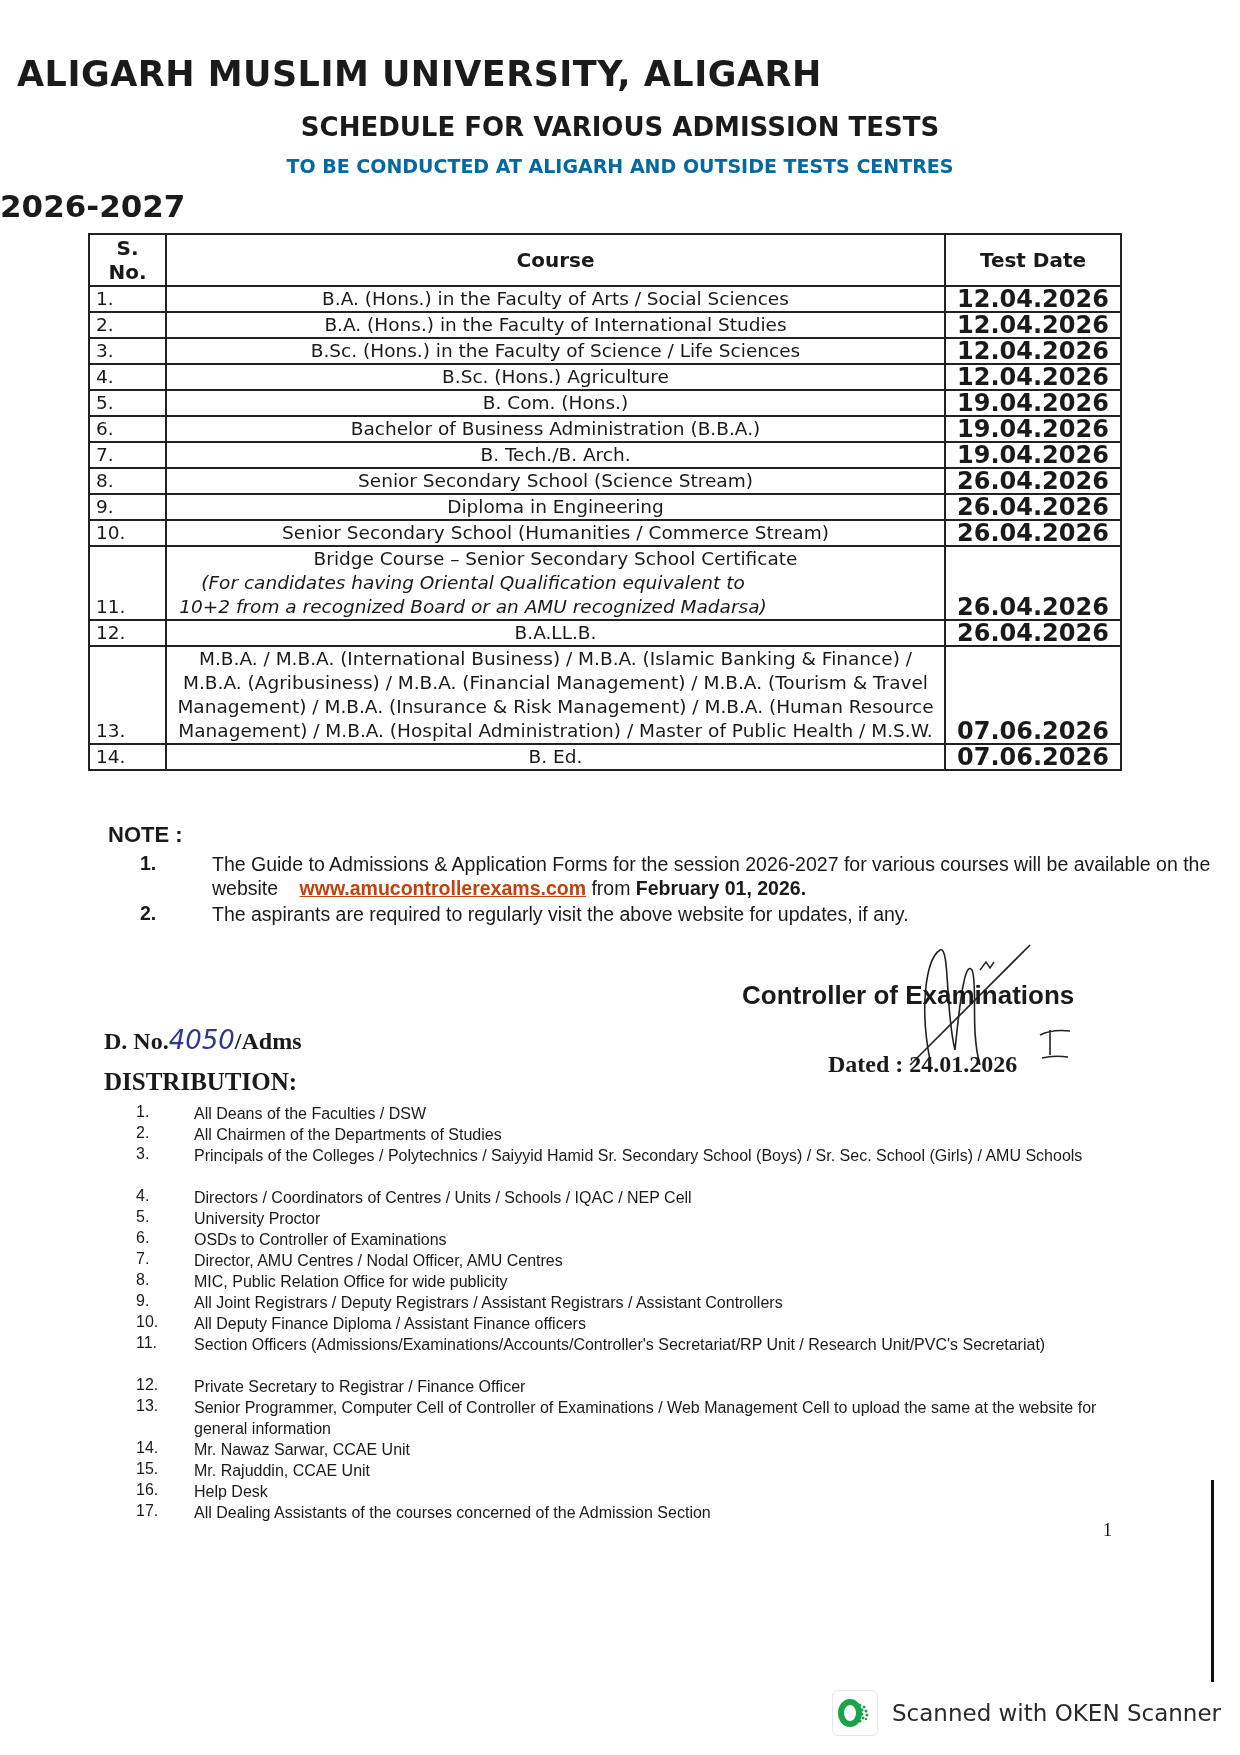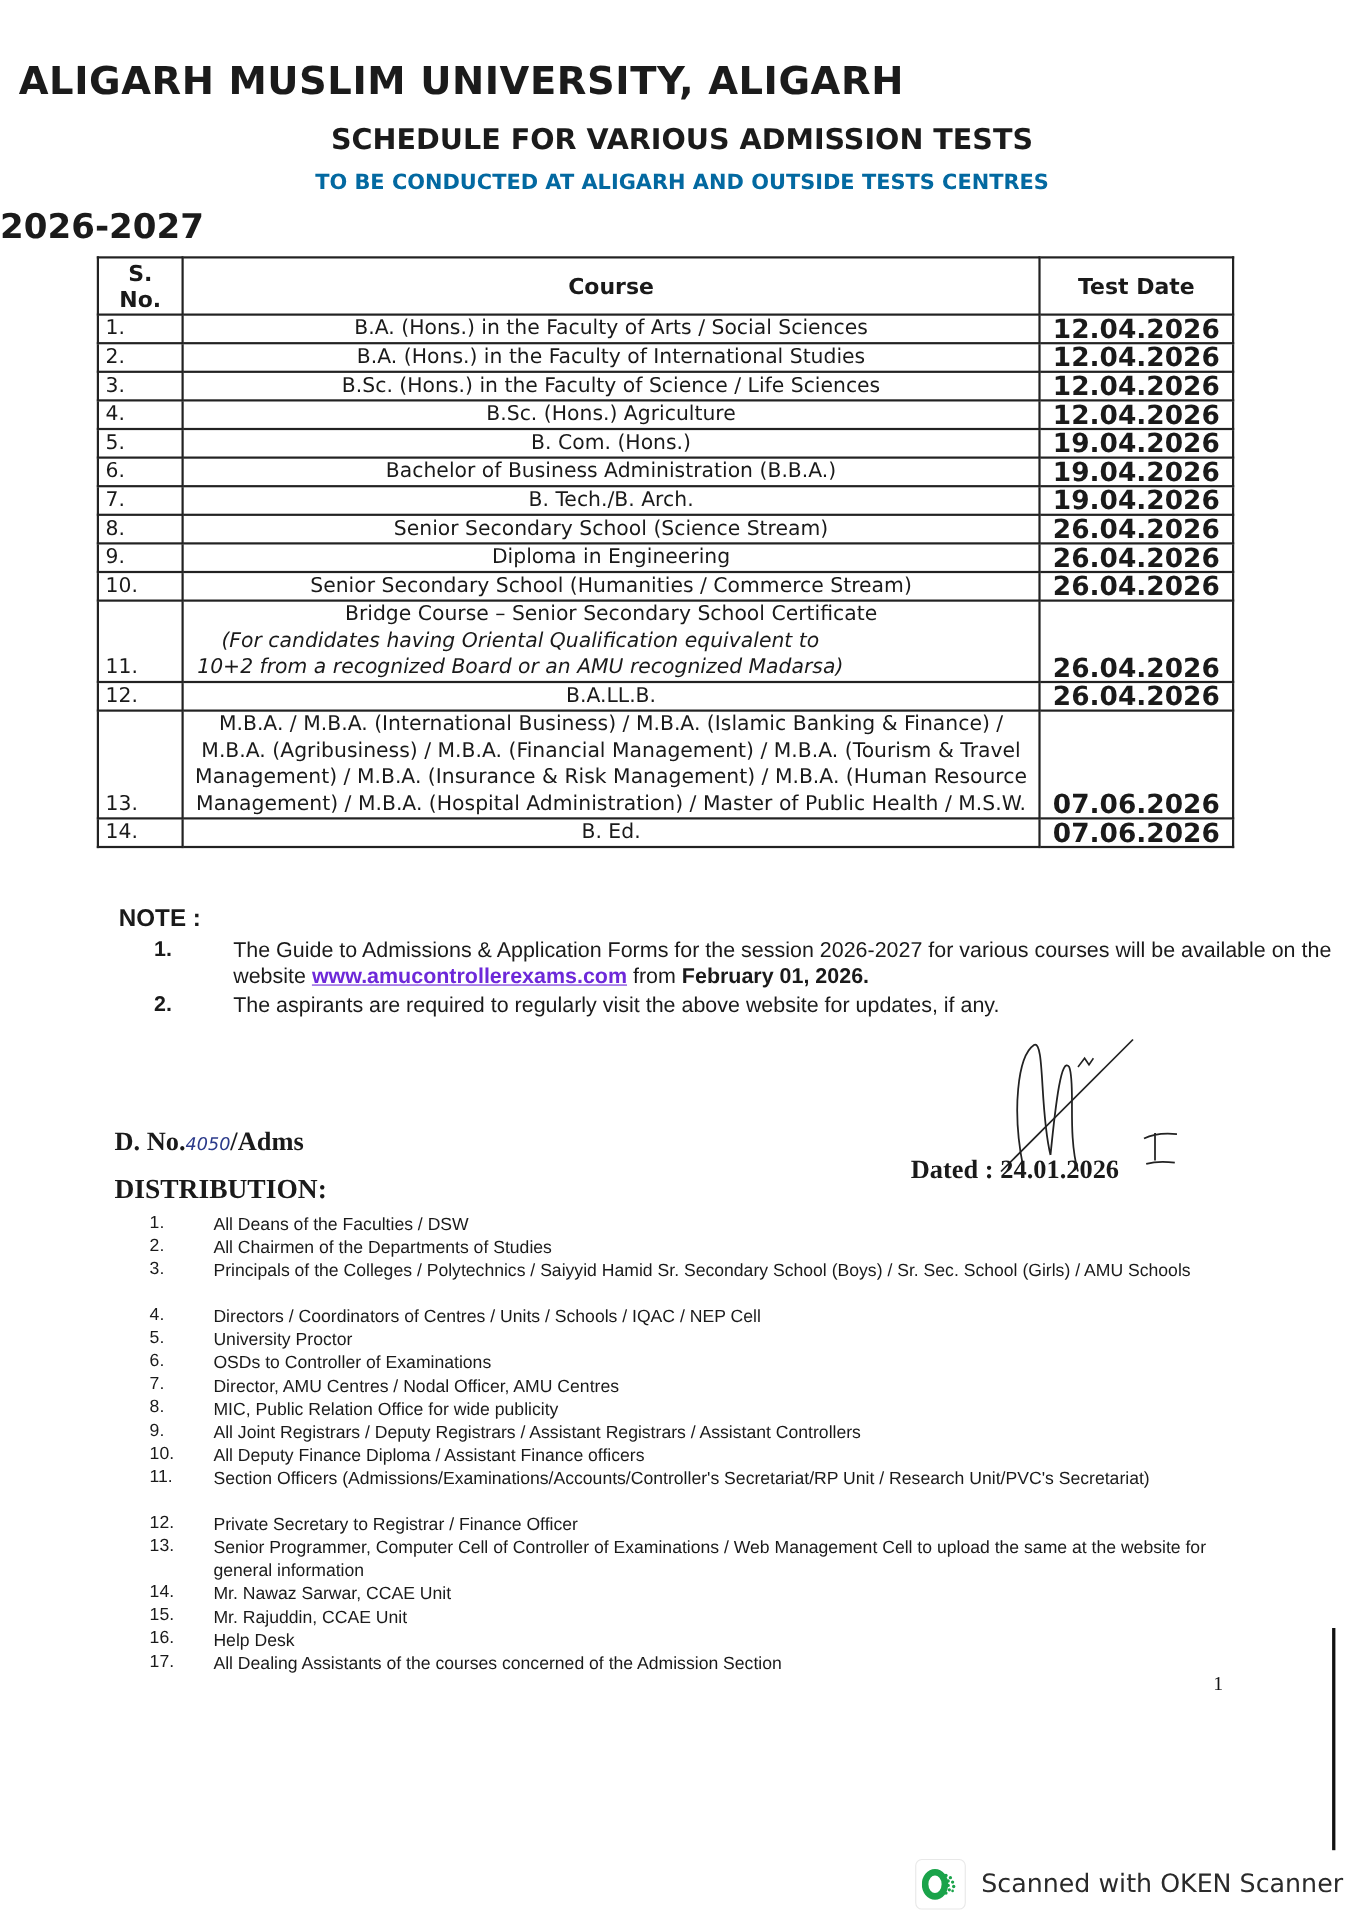--- a/index.html
+++ b/index.html
@@ -45,36 +45,36 @@
   .italic { font-style: italic; }
   .sno-head { line-height: 24px; }
 
   .note-head {
     position: absolute; left: 108px; top: 822px;
     font-weight: bold; font-size: 22px; color: #1a1a1a;
   }
   .note-item { position: absolute; left: 140px; font-size: 19.5px; color: #1a1a1a; }
   .note-item .num { position: absolute; left: 0; font-weight: bold; }
   .note-item .txt { position: absolute; left: 72px; width: 1000px; line-height: 24px; }
-  .note-item .txt a { color: #6d28d9; font-weight: bold; text-decoration: underline; }
+  .note-item .txt a { color: #c2410c; font-weight: bold; text-decoration: underline; margin-left: 16px; }
   .note-item .txt b { font-weight: bold; }
 
   .controller {
     position: absolute; left: 742px; top: 980px;
     font-weight: bold; font-size: 26px; color: #1a1a1a;
   }
   .dated {
     position: absolute; left: 828px; top: 1051px;
     font-family: "Liberation Serif", serif; font-weight: bold; font-size: 24px; color: #1a1a1a;
   }
   .dno {
     position: absolute; left: 104px; top: 1025px;
     font-family: "Liberation Serif", serif; font-weight: bold; font-size: 24px; color: #1a1a1a;
   }
-  .dno .hand { font-family: "DejaVu Sans", sans-serif; font-style: italic; font-weight: normal; color: #2b3a8a; font-size: 16px; }
+  .dno .hand { font-family: "DejaVu Sans", sans-serif; font-style: italic; font-weight: normal; color: #2b3a8a; font-size: 26px; }
   .signature { position: absolute; left: 900px; top: 940px; width: 170px; height: 140px; }
 
   .dist-head {
     position: absolute; left: 104px; top: 1068px;
     font-family: "Liberation Serif", serif; font-weight: bold; font-size: 25px; color: #1a1a1a;
   }
   .dist-list { position: absolute; left: 0; top: 1103px; width: 1240px; }
   .dist-item { position: absolute; left: 0; width: 1240px; font-size: 16px; color: #1a1a1a; font-family: "Liberation Sans", sans-serif; }
   .dist-item .num { position: absolute; left: 136px; }
   .dist-item .txt { position: absolute; left: 194px; width: 920px; line-height: 21px; }
@@ -199,20 +199,21 @@
     <span class="txt">The aspirants are required to regularly visit the above website for updates, if any.</span>
   </div>
 
   <svg class="signature" viewBox="0 0 170 140">
     <path d="M30 120 C 20 70, 25 20, 40 10 C 50 5, 45 70, 55 110 M55 110 C 60 60, 65 20, 72 30 C 78 45, 70 90, 80 125" fill="none" stroke="#222" stroke-width="1.6"></path>
     <path d="M10 125 L 130 5" fill="none" stroke="#222" stroke-width="1.6"></path>
     <path d="M80 30 l6 -8 l4 6 l4 -6" fill="none" stroke="#222" stroke-width="1.4"></path>
     <path d="M150 90 l0 25 M140 95 c 10 -5, 20 -5, 30 -4 M142 118 c 8 -2, 18 -2, 26 -1" fill="none" stroke="#222" stroke-width="1.6"></path>
   </svg>
 
+  <div class="controller">Controller of Examinations</div>
   <div class="dated">
     <span>Dated :</span>
     <span>24.01.2026</span>
   </div>
 
   <div class="dno">
     <span>D. No.</span><span class="hand">4050</span><span>/Adms</span>
   </div>
 
   <div class="dist-head">DISTRIBUTION:</div>

